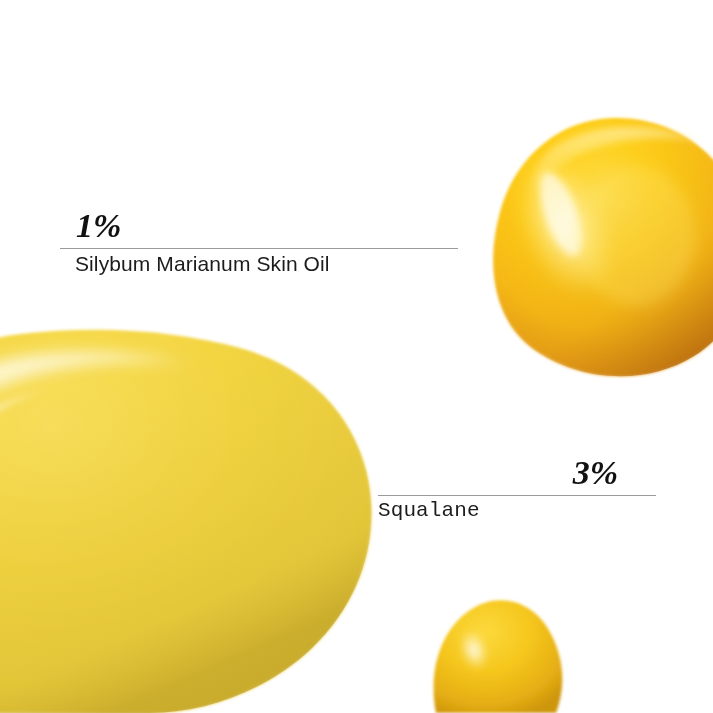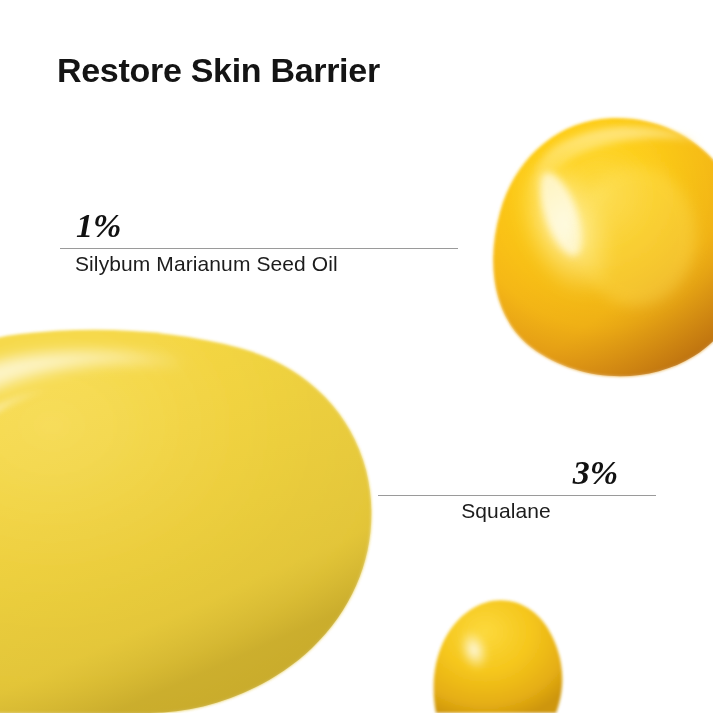--- a/index.html
+++ b/index.html
@@ -87,21 +87,21 @@
   #callout-1 .ingredient { text-align: left; padding-left: 15px; }
 
   
   #callout-2 {
     left: 378px;
     top: 453px;
     width: 278px;
   }
   #callout-2 .pct { text-align: right; padding-right: 38px; }
   #callout-2 .rule { width: 278px; }
-  #callout-2 .ingredient { text-align: center; padding-right: 22px; }
+  #callout-2 .ingredient { text-align: left; padding-right: 22px; font-family: Liberation Mono, monospace; }
 </style>
 </head>
 <body>
 
 <div id="canvas">
 
   <svg class="art-layer" viewBox="0 0 713 713" width="713" height="713" xmlns="http://www.w3.org/2000/svg">
     <defs>
 
       <radialGradient id="amberBody" cx="42%" cy="30%" r="82%">
@@ -230,27 +230,26 @@
       <path d="M 436 713
                C 428 672, 440 630, 470 610
                C 500 590, 536 602, 552 636
                C 566 664, 564 692, 556 713
                Z" fill="url(#goldBody)" filter="url(#edgeBlur)"></path>
       <ellipse cx="474" cy="650" rx="14" ry="21" transform="rotate(-18 474 650)" fill="url(#goldGloss)" filter="url(#softBlurSm)"></ellipse>
     </g>
   </svg>
 
   <h1 class="headline">
-    <span class="line">Restore Skin Barrier</span>
   </h1>
 
   <div class="callout" id="callout-1">
     <span class="pct">1%</span>
     <span class="rule"></span>
-    <span class="ingredient">Silybum Marianum Seed Oil</span>
+    <span class="ingredient">Silybum Marianum Skin Oil</span>
   </div>
 
   <div class="callout" id="callout-2">
     <span class="pct">3%</span>
     <span class="rule"></span>
     <span class="ingredient">Squalane</span>
   </div>
 
 </div>
 

